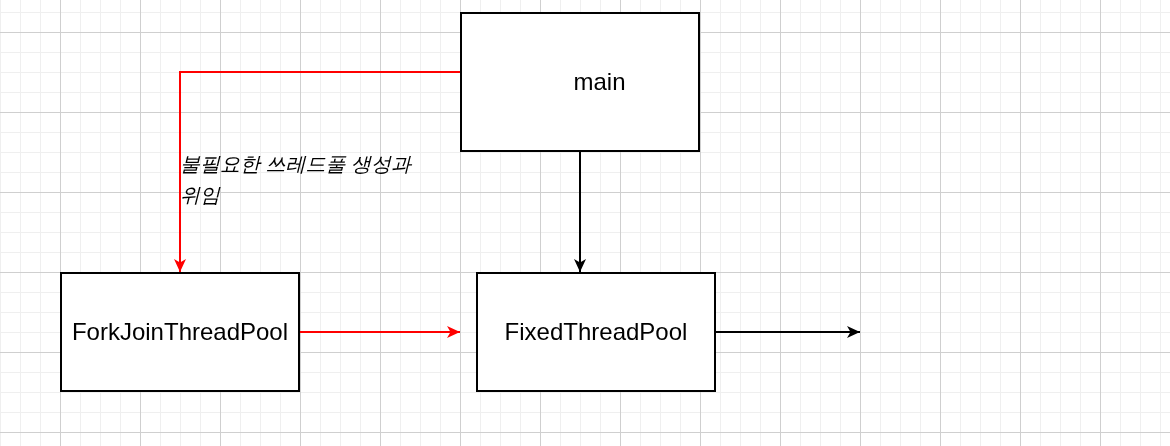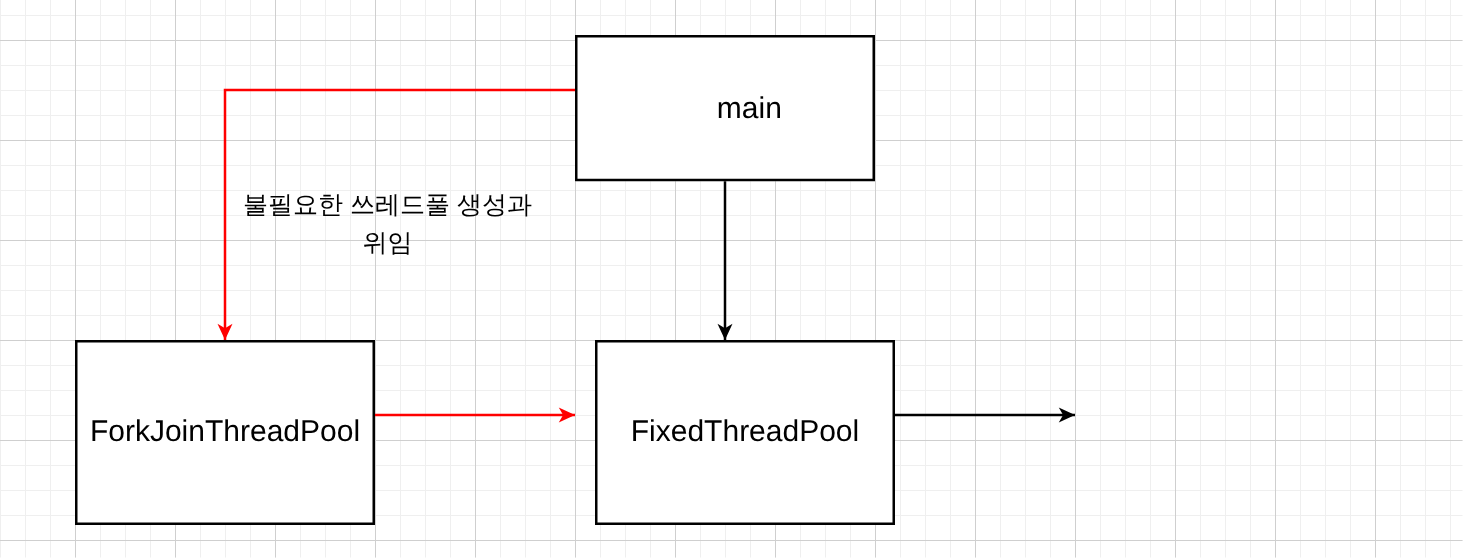--- a/index.html
+++ b/index.html
@@ -21,44 +21,45 @@
     background-repeat: repeat;
   }
   .edges-layer {
     position: absolute;
     left: 0; top: 0;
     width: 1170px; height: 446px;
   }
   .node {
     position: absolute;
     width: 240px;
-    height: 148px;
+    height: 120px;
     box-sizing: border-box;
     border: 2px solid #000;
     background: #fff;
     display: flex;
     align-items: center;
     justify-content: center;
     font-size: 24px;
     text-align: center;
   }
-  .node-main     { left: 460px; top: 28px;  height: 117px; padding-left: 39px; }
+  .node-main     { left: 460px; top: 12px;  height: 140px; padding-left: 39px; }
   .node-forkjoin { left: 60px;  top: 272px; }
   .node-fixed    { left: 476px; top: 272px; }
   .node-task     { left: 860px; top: 272px; }
   .edge-label {
     position: absolute;
     left: 180px;
     top: 149px;
     width: 260px;
-    text-align: center;
+    text-align: left;
     font-size: 20px;
     line-height: 31px;
     white-space: pre-line;
     background: transparent;
+    font-style: italic;
   }
 </style>
 </head>
 <body>
 
 <div class="canvas">
 
   <svg class="edges-layer" width="1170" height="446" viewBox="0 0 1170 446" xmlns="http://www.w3.org/2000/svg">
     <defs>
       <marker id="arrow-red" markerUnits="userSpaceOnUse" markerWidth="16" markerHeight="14" refX="14" refY="7" orient="auto">

